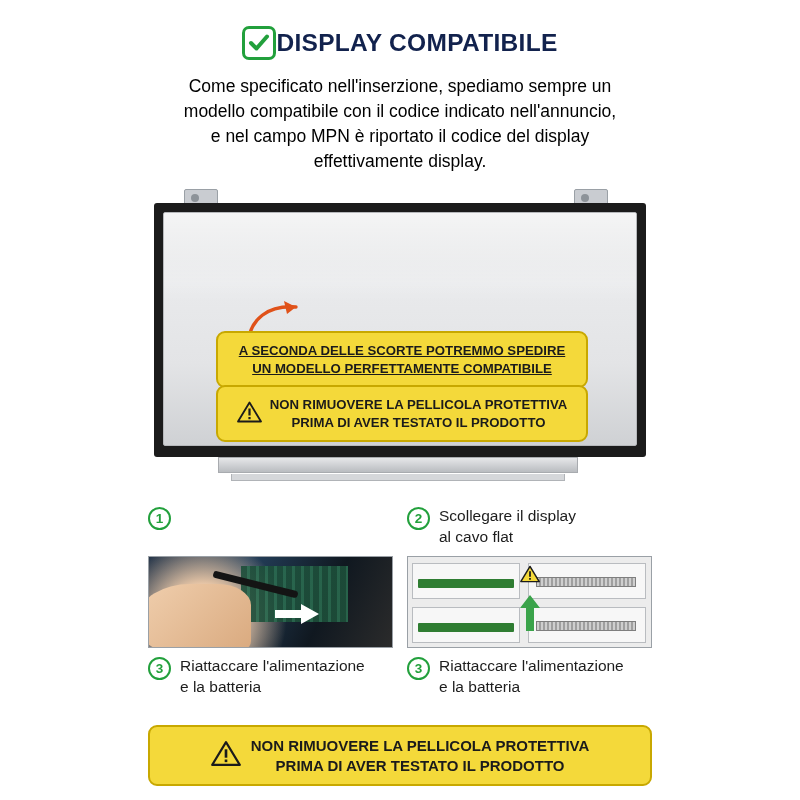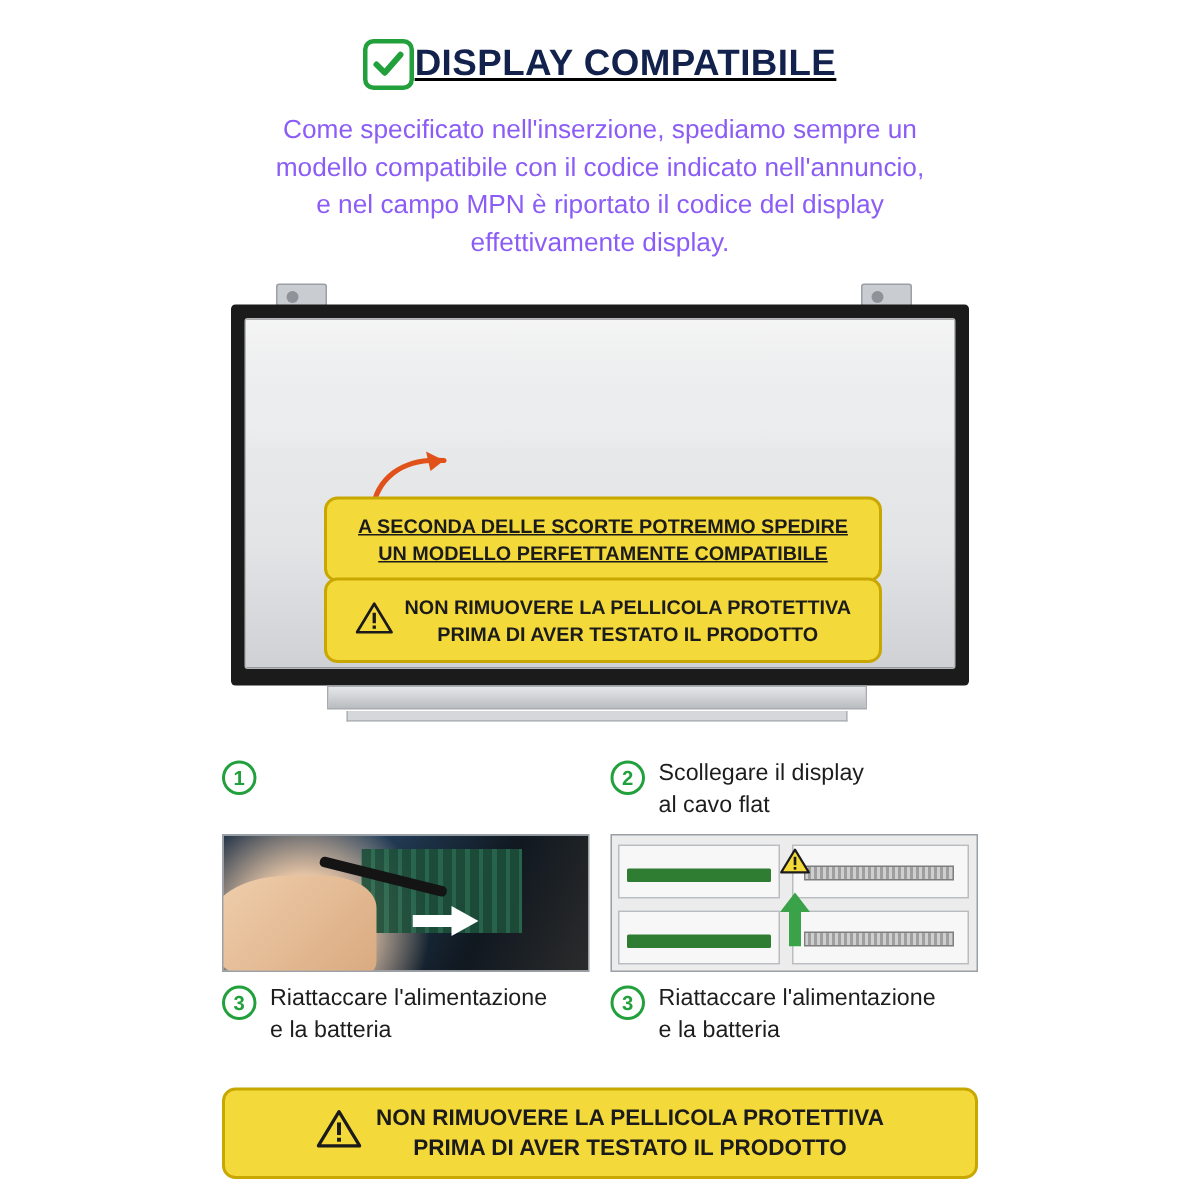--- a/index.html
+++ b/index.html
@@ -29,21 +29,20 @@
     left: 148px; right: 148px; top: 0; bottom: 0;
     width: 504px;
   }
 
   
   .header-row {
     display: flex;
     align-items: center;
     justify-content: center;
     margin-top: 26px;
-    text-decoration: underline;
   }
   .check-badge {
     width: 34px; height: 34px;
     border-radius: 7px;
     background: #ffffff;
     border: 3px solid #22a03c;
     display: flex; align-items: center; justify-content: center;
     flex: 0 0 auto;
   }
   .check-badge svg { display: block; }
@@ -52,21 +51,21 @@
     font-weight: bold;
     color: #12224d;
     letter-spacing: 0.3px;
     white-space: nowrap;
   }
   .intro {
     margin: 14px 6px 0 6px;
     text-align: center;
     font-size: 17.5px;
     line-height: 1.42;
-    color: #8b5cf6;
+    color: #000000;
   }
 
   
   .screen-wrap {
     position: relative;
     margin: 16px auto 0 auto;
     width: 504px;
     height: 305px;
   }
   .bracket {

